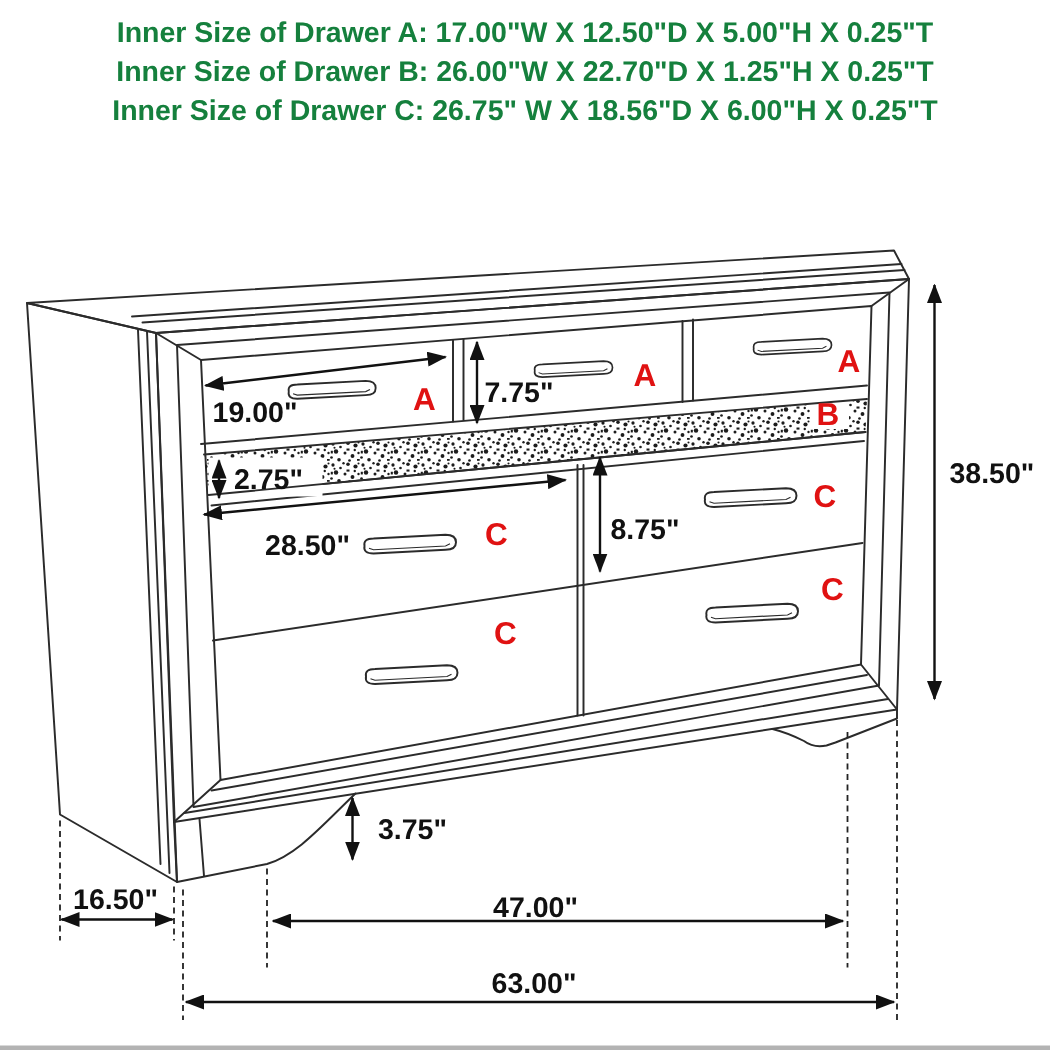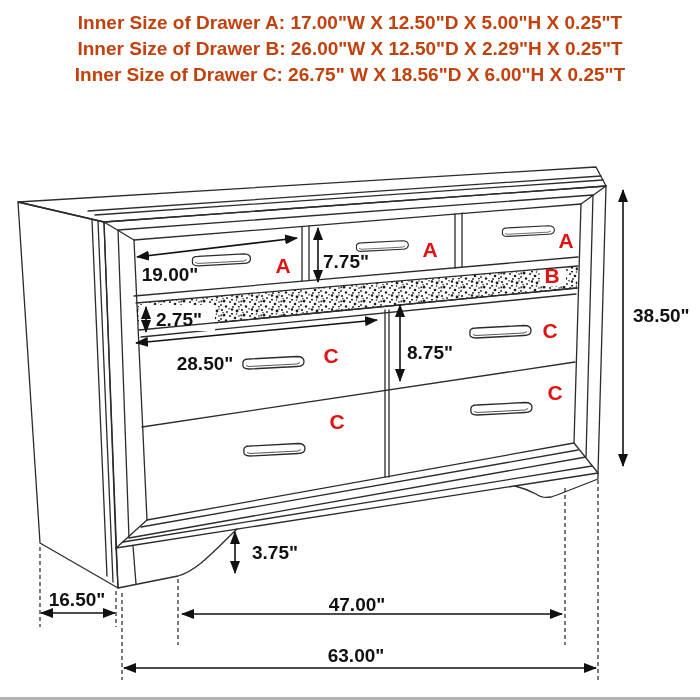--- a/index.html
+++ b/index.html
@@ -1,35 +1,35 @@
 <!DOCTYPE html>
 <html><head>
 <meta charset="utf-8">
 <style>
   html,body{margin:0;padding:0;background:#fff;}
   #page{position:relative;width:700px;height:700px;background:#ffffff;overflow:hidden;
         font-family:"Liberation Sans",sans-serif;}
   #header{position:absolute;top:10px;left:0;width:700px;text-align:center;
-          font-size:19px;font-weight:bold;color:#c2410c;line-height:26px;letter-spacing:0px;}
+          font-size:19px;font-weight:bold;color:#15803d;line-height:26px;letter-spacing:0px;}
   #drawing{position:absolute;top:0;left:0;}
   #bottom-edge{position:absolute;left:0;bottom:0;width:700px;height:3px;background:#b3b3b3;}
   .struct{stroke:#2b2b2b;stroke-width:1.3;fill:none;stroke-linejoin:round;stroke-linecap:round;}
   .dim{stroke:#111;stroke-width:1.6;fill:none;}
   .ext{stroke:#222;stroke-width:1.2;fill:none;stroke-dasharray:4 3;}
   .dl{font-family:"Liberation Sans",sans-serif;font-size:19px;font-weight:bold;fill:#111;}
   .rl{font-family:"Liberation Sans",sans-serif;font-size:21px;font-weight:bold;fill:#e01212;}
 </style>
 </head>
 <body>
 
 <div id="page">
 
   <div id="header">
     <div>Inner Size of Drawer A: 17.00"W X 12.50"D X 5.00"H X 0.25"T</div>
-    <div>Inner Size of Drawer B: 26.00"W X 12.50"D X 2.29"H X 0.25"T</div>
+    <div>Inner Size of Drawer B: 26.00"W X 22.70"D X 1.25"H X 0.25"T</div>
     <div>Inner Size of Drawer C: 26.75" W X 18.56"D X 6.00"H X 0.25"T</div>
   </div>
 
   <svg id="drawing" width="700" height="700" viewBox="0 0 700 700">
     <defs>
       <marker id="ahe" markerWidth="13" markerHeight="10" refX="12" refY="5" orient="auto" markerUnits="userSpaceOnUse">
         <path d="M0,0 L13,5 L0,10 Z" fill="#111"></path>
       </marker>
       <marker id="ahs" markerWidth="13" markerHeight="10" refX="1" refY="5" orient="auto" markerUnits="userSpaceOnUse">
         <path d="M13,0 L0,5 L13,10 Z" fill="#111"></path>

